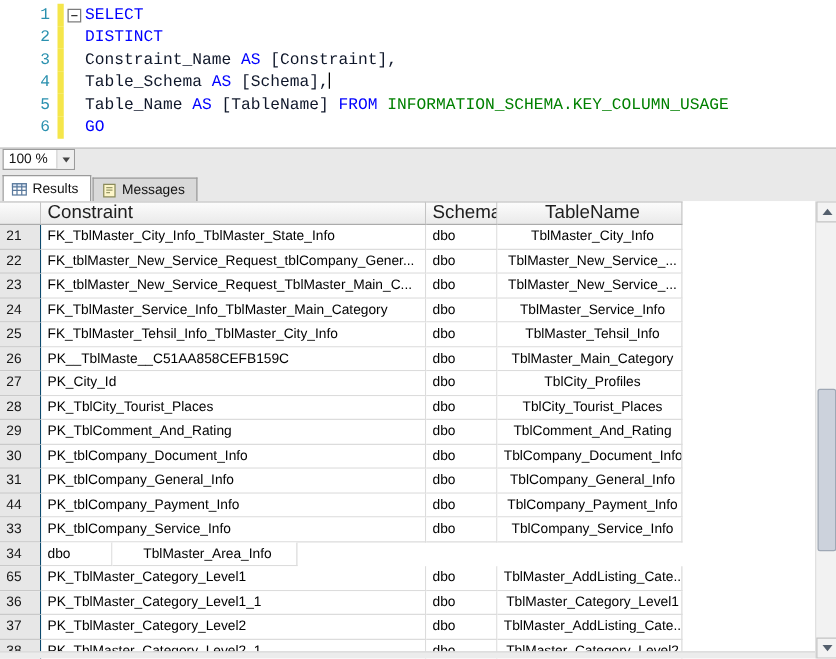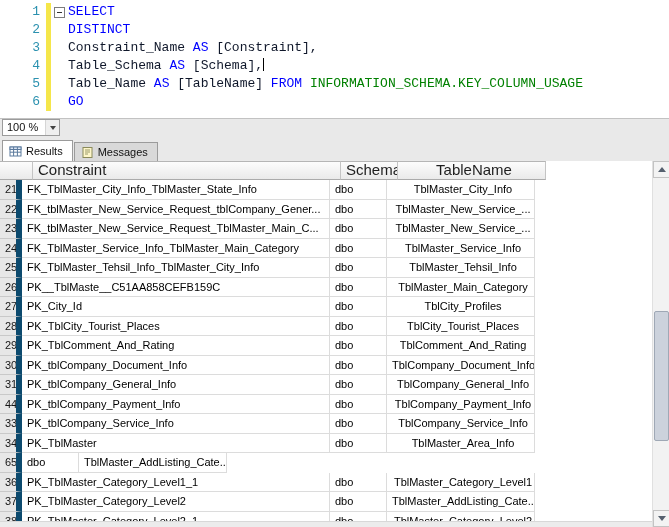--- a/index.html
+++ b/index.html
@@ -77,21 +77,21 @@
   }
   .g-hc.stub { width:33px; }
 
   .g-row { display:flex; height:19.5px; }
   .g-cell {
     font-size:11px; line-height:18px; padding-left:5px;
     white-space:nowrap; overflow:hidden; color:#000;
     border-right:1px solid #dcdcdc; border-bottom:1px solid #dcdcdc;
     background:#fff;
   }
-  .g-stub { width:22px; background:#e7e7e7; border-right:6px solid #0c4a6e; border-bottom:1px solid #c9c9c9; color:#161616; }
+  .g-stub { width:33px; background:#e7e7e7; border-right:1px solid #0c4a6e; border-bottom:1px solid #c9c9c9; color:#161616; }
   .c-constraint { width:308px; }
   .c-schema { width:57px; }
   .c-table { width:148px;text-align:center; }
 
   
   .vscroll { position:absolute; top:0; right:0; bottom:0; width:17px; background:#f2f2f2; border-left:1px solid #e0e0e0; }
   .sb-btn {
     position:absolute; left:0; width:17px; height:17px;
     background:#f3f3f3; border:1px solid #c3c3c3;
     display:flex; align-items:center; justify-content:center;
@@ -268,26 +268,26 @@
           <div class="g-cell c-table">TblCompany_Payment_Info</div>
         </div>
         <div class="g-row">
           <div class="g-cell g-stub">33</div>
           <div class="g-cell c-constraint">PK_tblCompany_Service_Info</div>
           <div class="g-cell c-schema">dbo</div>
           <div class="g-cell c-table">TblCompany_Service_Info</div>
         </div>
         <div class="g-row">
           <div class="g-cell g-stub">34</div>
-          <div class="g-cell c-constraint">PK_TblMaster</div>
           <div class="g-cell c-schema">dbo</div>
           <div class="g-cell c-table">TblMaster_Area_Info</div>
         </div>
         <div class="g-row">
           <div class="g-cell g-stub">65</div>
+          <div class="g-cell c-constraint">PK_TblMaster_Category_Level1</div>
           <div class="g-cell c-schema">dbo</div>
           <div class="g-cell c-table">TblMaster_AddListing_Cate...</div>
         </div>
         <div class="g-row">
           <div class="g-cell g-stub">36</div>
           <div class="g-cell c-constraint">PK_TblMaster_Category_Level1_1</div>
           <div class="g-cell c-schema">dbo</div>
           <div class="g-cell c-table">TblMaster_Category_Level1</div>
         </div>
         <div class="g-row">

